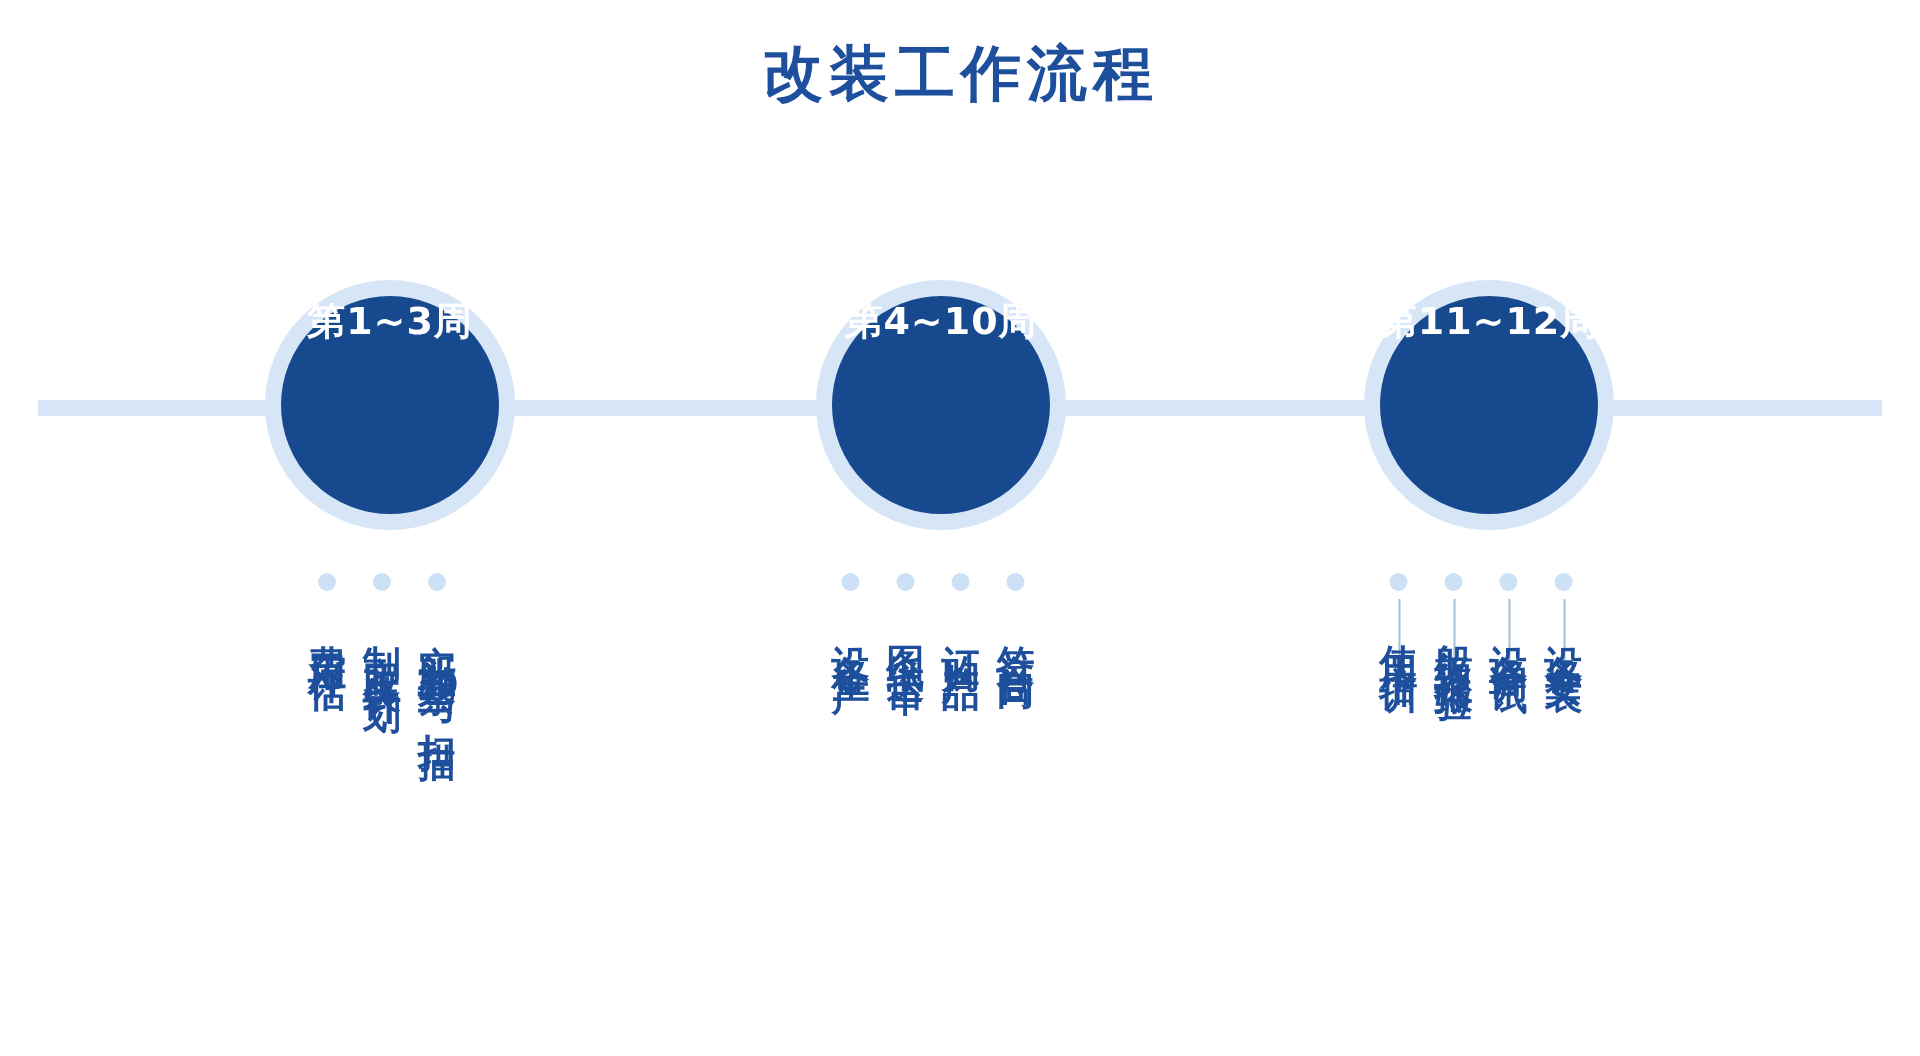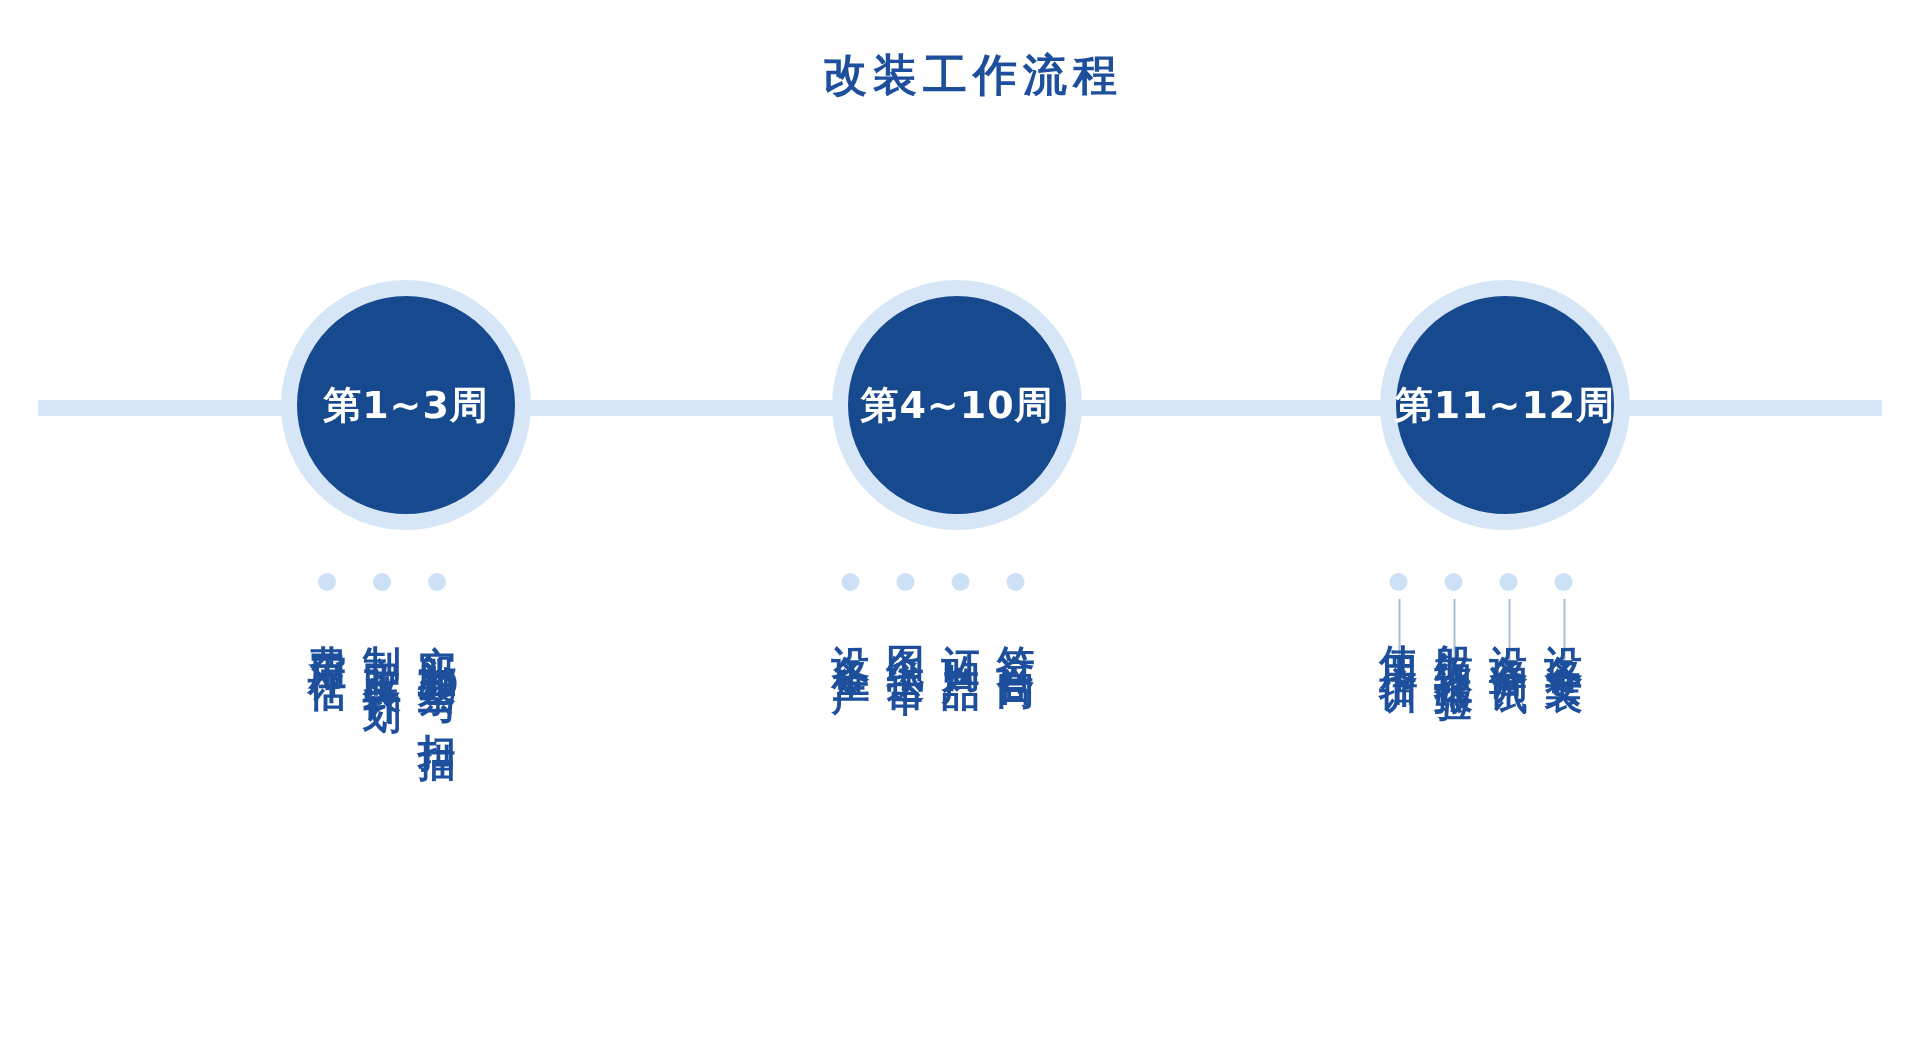--- a/index.html
+++ b/index.html
@@ -9,39 +9,39 @@
     --dot:#cce1f6;
     --leader:#a9bdd6;
     --white:#ffffff;
   }
   html,body{margin:0;padding:0;background:#fff;}
   .canvas{
     position:relative;width:1920px;height:1056px;background:#fff;overflow:hidden;
     font-family:"DejaVu Sans","Liberation Sans",sans-serif;
   }
   .title{
-    position:absolute;top:30px;left:0;width:1850px;margin:16px;
-    text-align:center;font-size:44px;font-weight:700;color:var(--text);
+    position:absolute;top:30px;left:0;width:1850px;margin:4px;
+    text-align:center;font-size:60px;font-weight:700;color:var(--text);
     letter-spacing:6px;
     padding-left:32px;
   }
   .timeline-line{
     position:absolute;left:38px;right:38px;top:400px;height:16px;
     background:var(--light);
   }
   .stage{position:absolute;top:0;width:0;}
   .stage-0{left:390px;}
   .stage-1{left:941px;}
   .stage-2{left:1489px;}
   .circle{
-    position:absolute;top:280px;left:16px;transform:translateX(-50%);
+    position:absolute;top:280px;left:0;transform:translateX(-50%);
     width:218px;height:218px;border-radius:50%;
     background:var(--primary);border:16px solid var(--light);
     box-sizing:content-box;
-    display:flex;align-items:center;justify-content:center;
+    display:flex;justify-content:center;
   }
   .circle-label{
     color:var(--white);font-size:38px;font-weight:700;white-space:nowrap;
     letter-spacing:1px;
   }
   .dots{
     position:absolute;top:573px;left:-8px;transform:translateX(-50%);
     display:flex;gap:37px;
   }
   .dot{width:18px;height:18px;border-radius:50%;background:var(--dot);}

